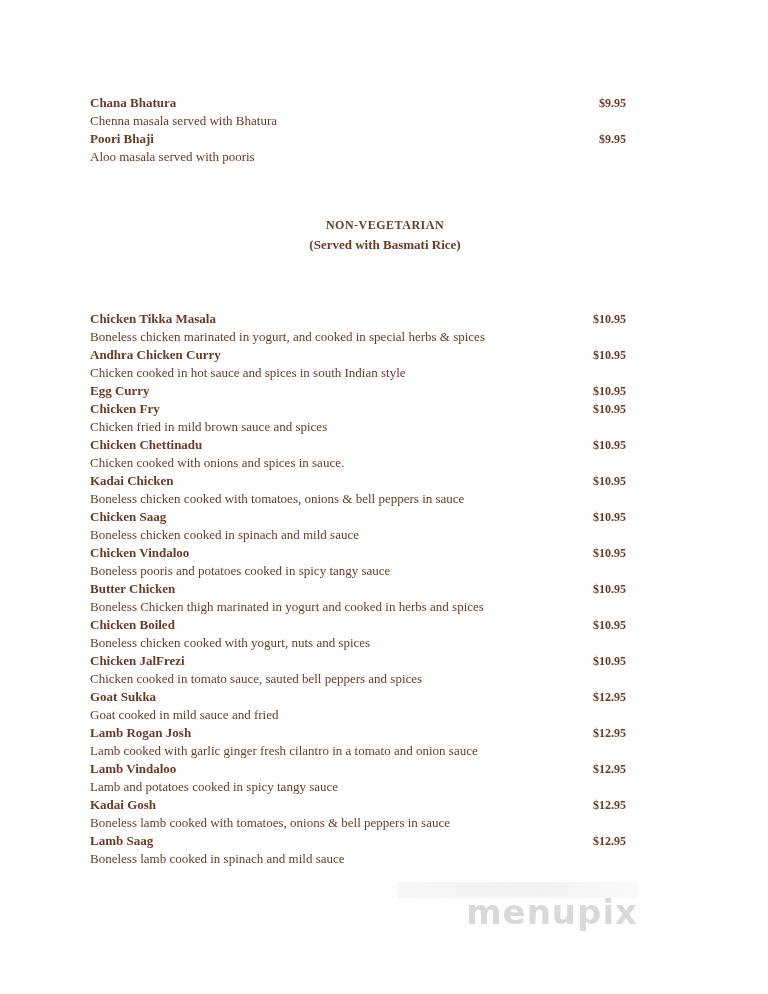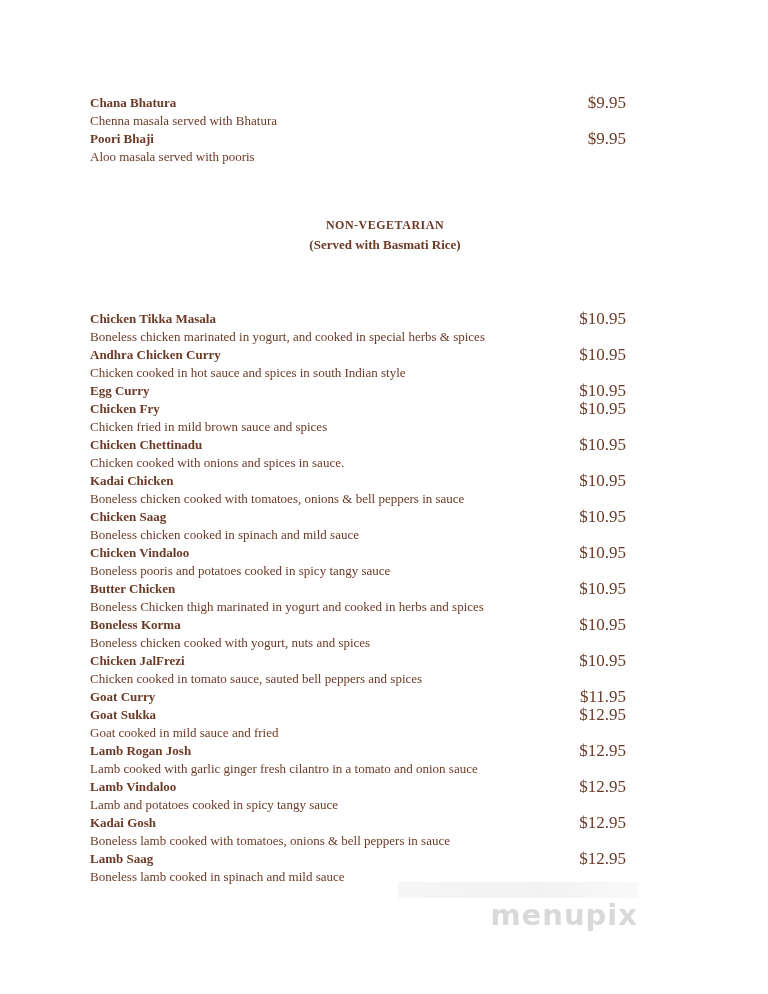--- a/index.html
+++ b/index.html
@@ -37,22 +37,22 @@
     justify-content:space-between;
     align-items:center;
     line-height:18px;
     gap:8px;
   }
   .item-name{
     font-weight:bold;
     font-size:13px;
   }
   .item-price{
-    font-weight:normal;
-    font-size:17px;
+    font-weight:bold;
+    font-size:12px;
     white-space:nowrap;
   }
   .item-desc{
     font-size:13px;
     line-height:18px;
   }
   .section-head{
     text-align:center;
     margin-top:52px;
     
@@ -70,21 +70,21 @@
     margin-top:4px;
   }
   .main-items{
     margin-top:57px;
   }
   .watermark{
     position:absolute;
     right:130px;
     bottom:62px;
     font-family:"DejaVu Sans","Liberation Sans",sans-serif;
-    font-size:29px;
+    font-size:34px;
     font-weight:bold;
     letter-spacing:1px;
     color:var(--watermark);
     user-select:none;
   }
   .watermark-ghost{
     position:absolute;
     right:130px;
     bottom:96px;
     width:240px;
@@ -179,37 +179,33 @@
         </div>
         <div class="menu-item">
           <div class="item-line">
             <span class="item-name">Butter Chicken</span>
             <span class="item-price">$10.95</span>
           </div>
           <div class="item-desc">Boneless Chicken thigh marinated in yogurt and cooked in herbs and spices</div>
         </div>
         <div class="menu-item">
           <div class="item-line">
-            <span class="item-name">Boneless Korma</span>
+            <span class="item-name">Chicken Boiled</span>
             <span class="item-price">$10.95</span>
           </div>
           <div class="item-desc">Boneless chicken cooked with yogurt, nuts and spices</div>
         </div>
         <div class="menu-item">
           <div class="item-line">
             <span class="item-name">Chicken JalFrezi</span>
             <span class="item-price">$10.95</span>
           </div>
           <div class="item-desc">Chicken cooked in tomato sauce, sauted bell peppers and spices</div>
         </div>
         <div class="menu-item">
-          <div class="item-line">
-            <span class="item-name">Goat Curry</span>
-            <span class="item-price">$11.95</span>
-          </div>
         </div>
         <div class="menu-item">
           <div class="item-line">
             <span class="item-name">Goat Sukka</span>
             <span class="item-price">$12.95</span>
           </div>
           <div class="item-desc">Goat cooked in mild sauce and fried</div>
         </div>
         <div class="menu-item">
           <div class="item-line">

